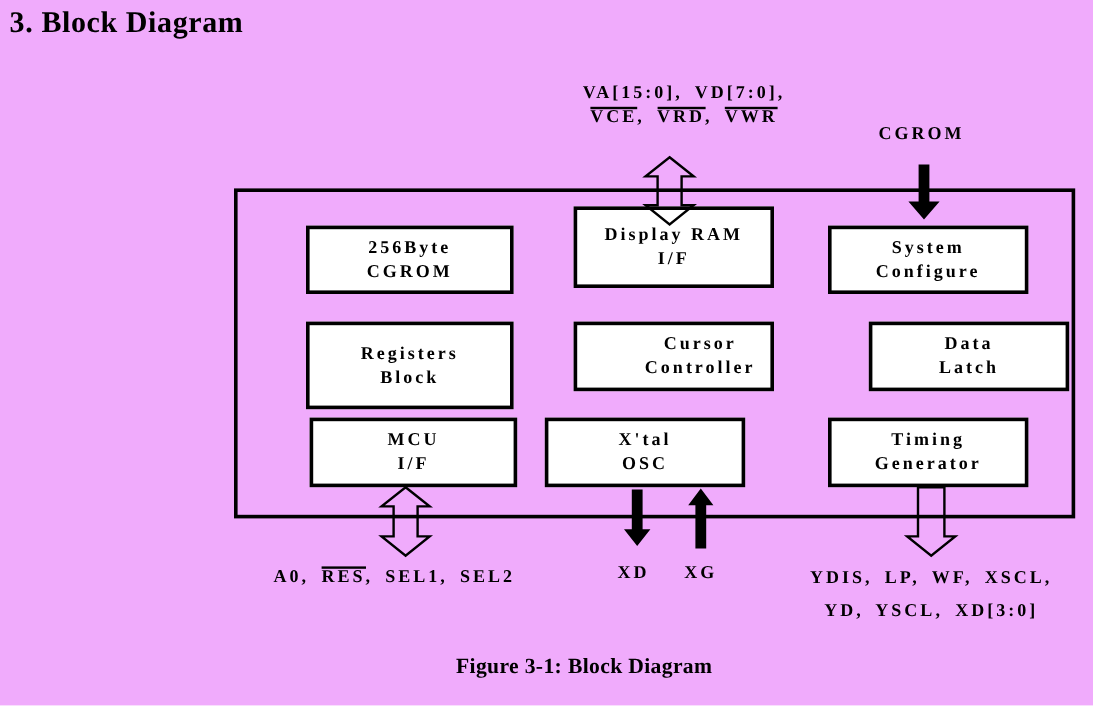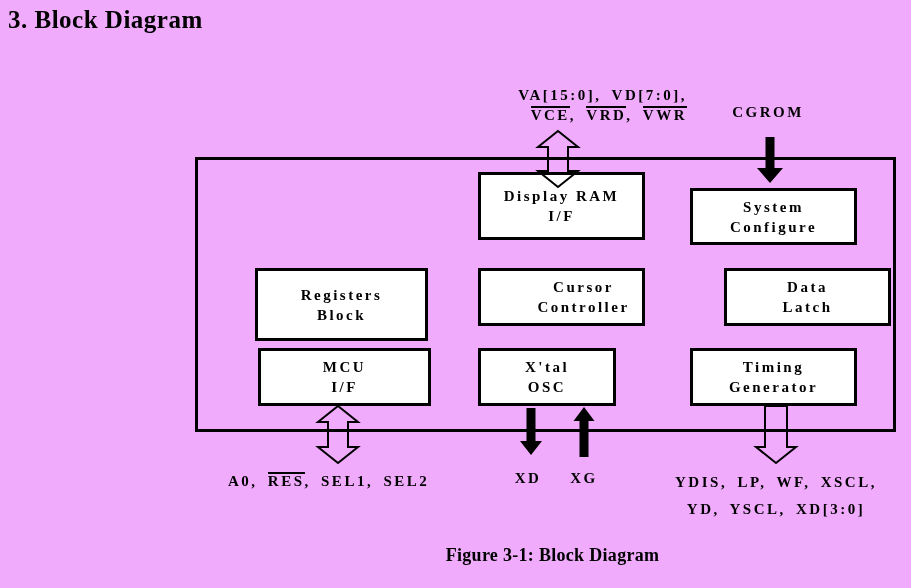--- a/index.html
+++ b/index.html
@@ -25,39 +25,43 @@
     position:absolute;font-size:15px;font-weight:bold;letter-spacing:2.5px;
     word-spacing:4px;white-space:nowrap;
   }
   .sig .line{display:block;}
   .ov{border-top:2px solid #000;display:inline-block;line-height:1.05;}
   .center{text-align:center;}
   svg.overlay{position:absolute;left:0;top:0;width:911px;height:588px;pointer-events:none;}
   .hollow{fill:none;stroke:#000;stroke-width:2px;stroke-linejoin:miter;}
   .solid{fill:#000;stroke:none;}
   .caption{
-    position:absolute;left:380px;top:545px;width:345px;text-align:center;
+    position:absolute;left:380px;top:545px;width:345px;text-align:left;
     font-size:18px;font-weight:bold;letter-spacing:0.3px;white-space:nowrap;
   }
 </style>
 </head>
 <body>
 
 <div id="canvas">
 
   <div class="title">3. Block Diagram</div>
 
-  <div class="sig center" style="left:453px;top:85px;width:234px;line-height:20px;text-align:right;">
+  <div class="sig center" style="left:453px;top:68px;width:234px;line-height:20px;">
     <span class="line"><span>VA[15:0], VD[7:0],</span></span>
     <span class="line"><span class="ov">VCE</span><span>, </span><span class="ov">VRD</span><span>, </span><span class="ov">VWR</span></span>
   </div>
   <div class="sig center" style="left:728px;top:104px;width:80px;">CGROM</div>
 
   <div class="chip"></div>
 
+  <div class="block" style="left:255px;top:188px;width:173px;height:57px;">
+    <span>256Byte</span>
+    <span>CGROM</span>
+  </div>
   <div class="block" style="left:478px;top:172px;width:167px;height:68px;">
     <span>Display RAM</span>
     <span>I/F</span>
   </div>
   <div class="block" style="left:690px;top:188px;width:167px;height:57px;">
     <span>System</span>
     <span>Configure</span>
   </div>
   <div class="block" style="left:255px;top:268px;width:173px;height:73px;">
     <span>Registers</span>
@@ -68,21 +72,21 @@
     <span>Controller</span>
   </div>
   <div class="block" style="left:690px;top:268px;width:167px;height:58px;margin-left:34px;">
     <span>Data</span>
     <span>Latch</span>
   </div>
   <div class="block" style="left:258px;top:348px;width:173px;height:58px;">
     <span>MCU</span>
     <span>I/F</span>
   </div>
-  <div class="block" style="left:478px;top:348px;width:138px;height:58px;">
+  <div class="block" style="left:454px;top:348px;width:167px;height:58px;">
     <span>X'tal</span>
     <span>OSC</span>
   </div>
   <div class="block" style="left:690px;top:348px;width:167px;height:58px;">
     <span>Timing</span>
     <span>Generator</span>
   </div>
 
   <svg class="overlay" viewBox="0 0 911 588">
     <polygon class="hollow" points="558,131 578,147 568,147 568,171 578,171 558,187 538,171 548,171 548,147 538,147"></polygon>

